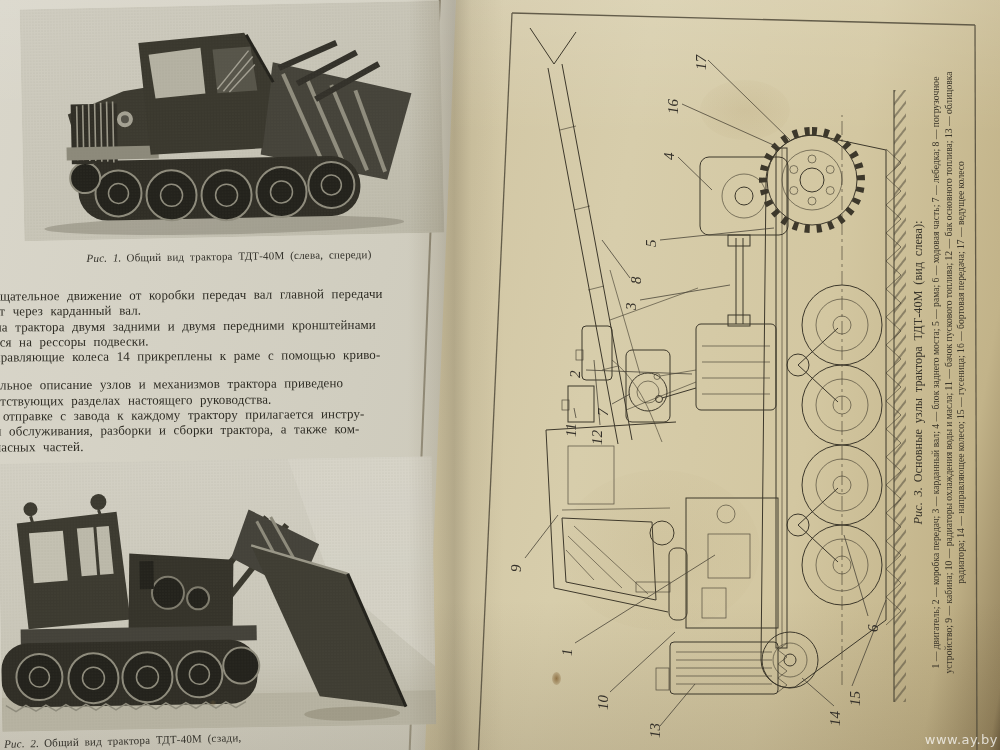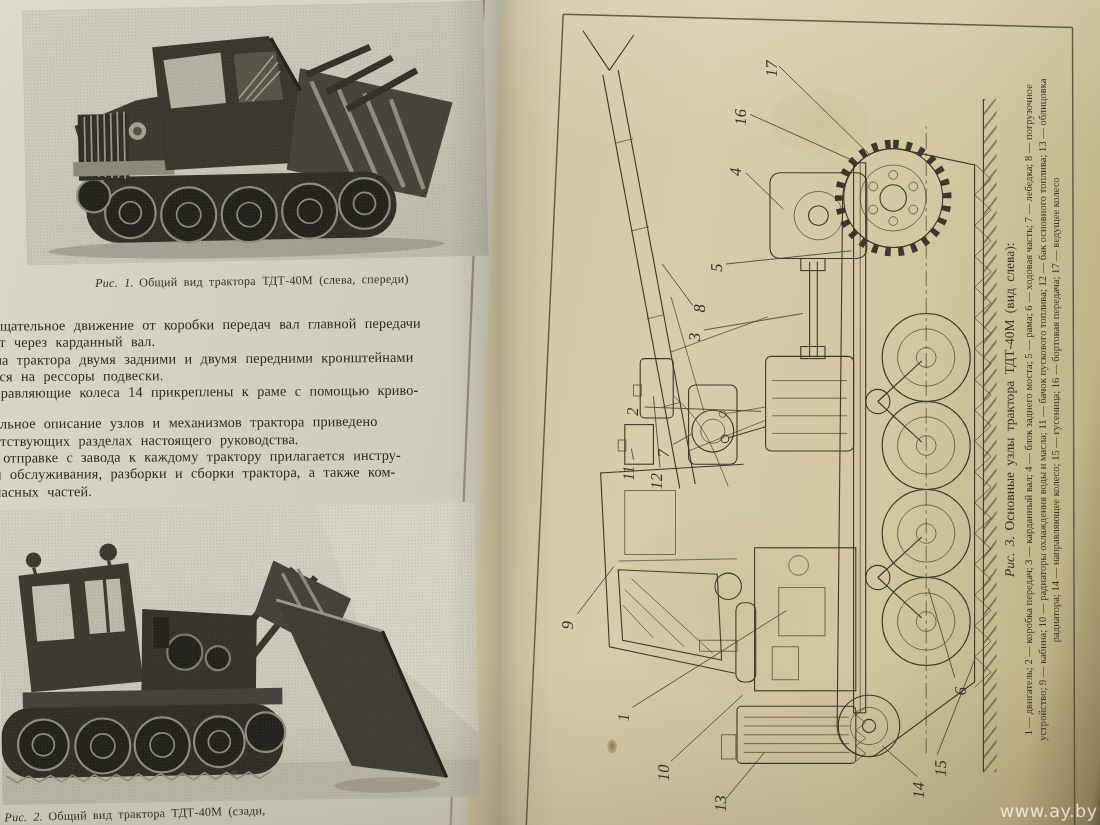--- a/index.html
+++ b/index.html
@@ -43,21 +43,21 @@
     transform-origin:0 0;transform:rotate(-90deg) translate(-735px,0);}
   .fig3-caption{position:absolute;left:0;top:421px;width:735px;text-align:center;
     color:#38342a;font-size:12.3px;word-spacing:.22em;white-space:nowrap;}
   .fig3-caption .lbl{font-style:italic;}
   .fig3-caption .txt{margin-left:5px;}
   .fig3-legend{position:absolute;left:4px;top:440px;width:727px;text-align:center;
     color:#3a3529;font-size:9.6px;line-height:12.6px;}
   .fig3-legend div{white-space:nowrap;}
   
   .watermark{position:absolute;right:2px;bottom:3px;color:rgba(255,255,255,.72);
-    font-family:"DejaVu Sans","Liberation Sans",sans-serif;font-size:16px;letter-spacing:.5px;}
+    font-family:"DejaVu Sans","Liberation Sans",sans-serif;font-size:13px;letter-spacing:.5px;}
   .stain{position:absolute;border-radius:50%;pointer-events:none;}
   .s1{left:552px;top:672px;width:9px;height:13px;background:radial-gradient(#7d5a2a,rgba(125,90,42,0));opacity:.75;}
   .s2{left:210px;top:700px;width:6px;height:6px;background:radial-gradient(#6b5a3a,rgba(107,90,58,0));opacity:.5;}
   .s3{left:700px;top:80px;width:90px;height:60px;background:radial-gradient(rgba(150,122,70,.12),rgba(150,122,70,0));}
   .s4{left:560px;top:470px;width:200px;height:160px;background:radial-gradient(rgba(140,115,65,.08),rgba(140,115,65,0));}
   .ink{stroke:#3d382b;fill:none;stroke-width:1;}
   .ink2{stroke:#3d382b;fill:none;stroke-width:.7;opacity:.85;}
   .callout{font-family:"Liberation Serif","DejaVu Serif",serif;font-style:italic;font-size:15px;fill:#35312a;}
 </style>
 </head>

